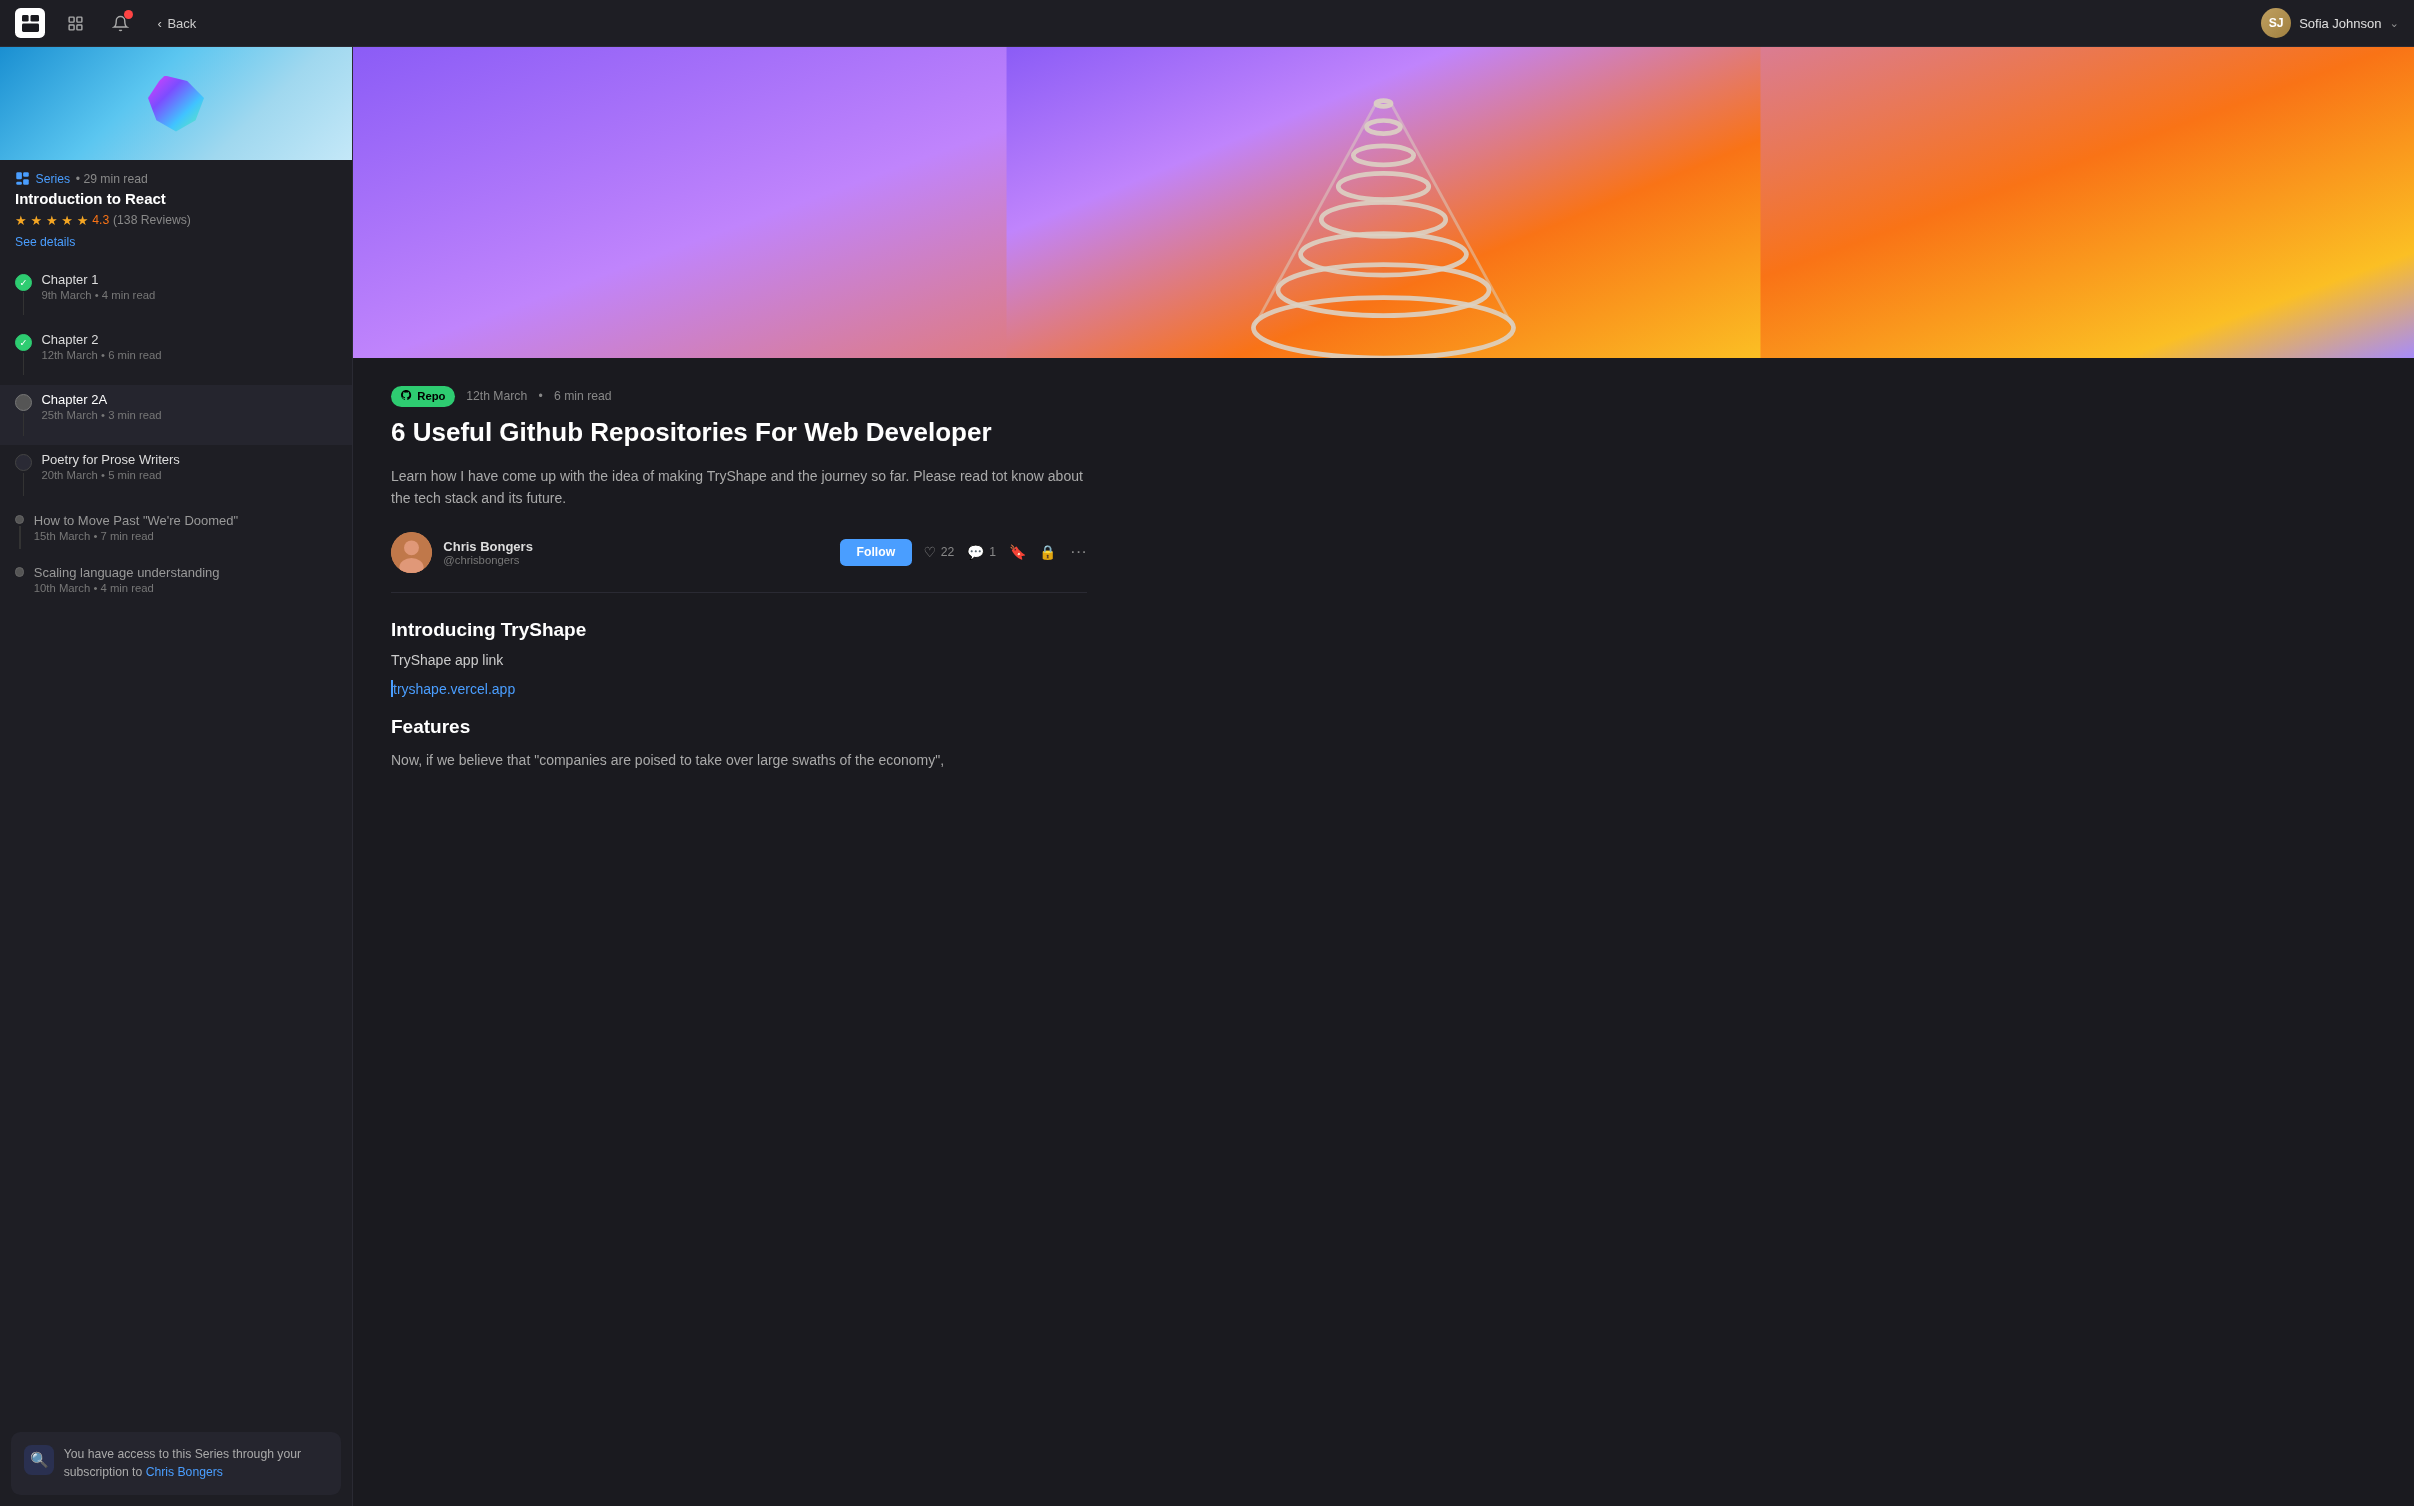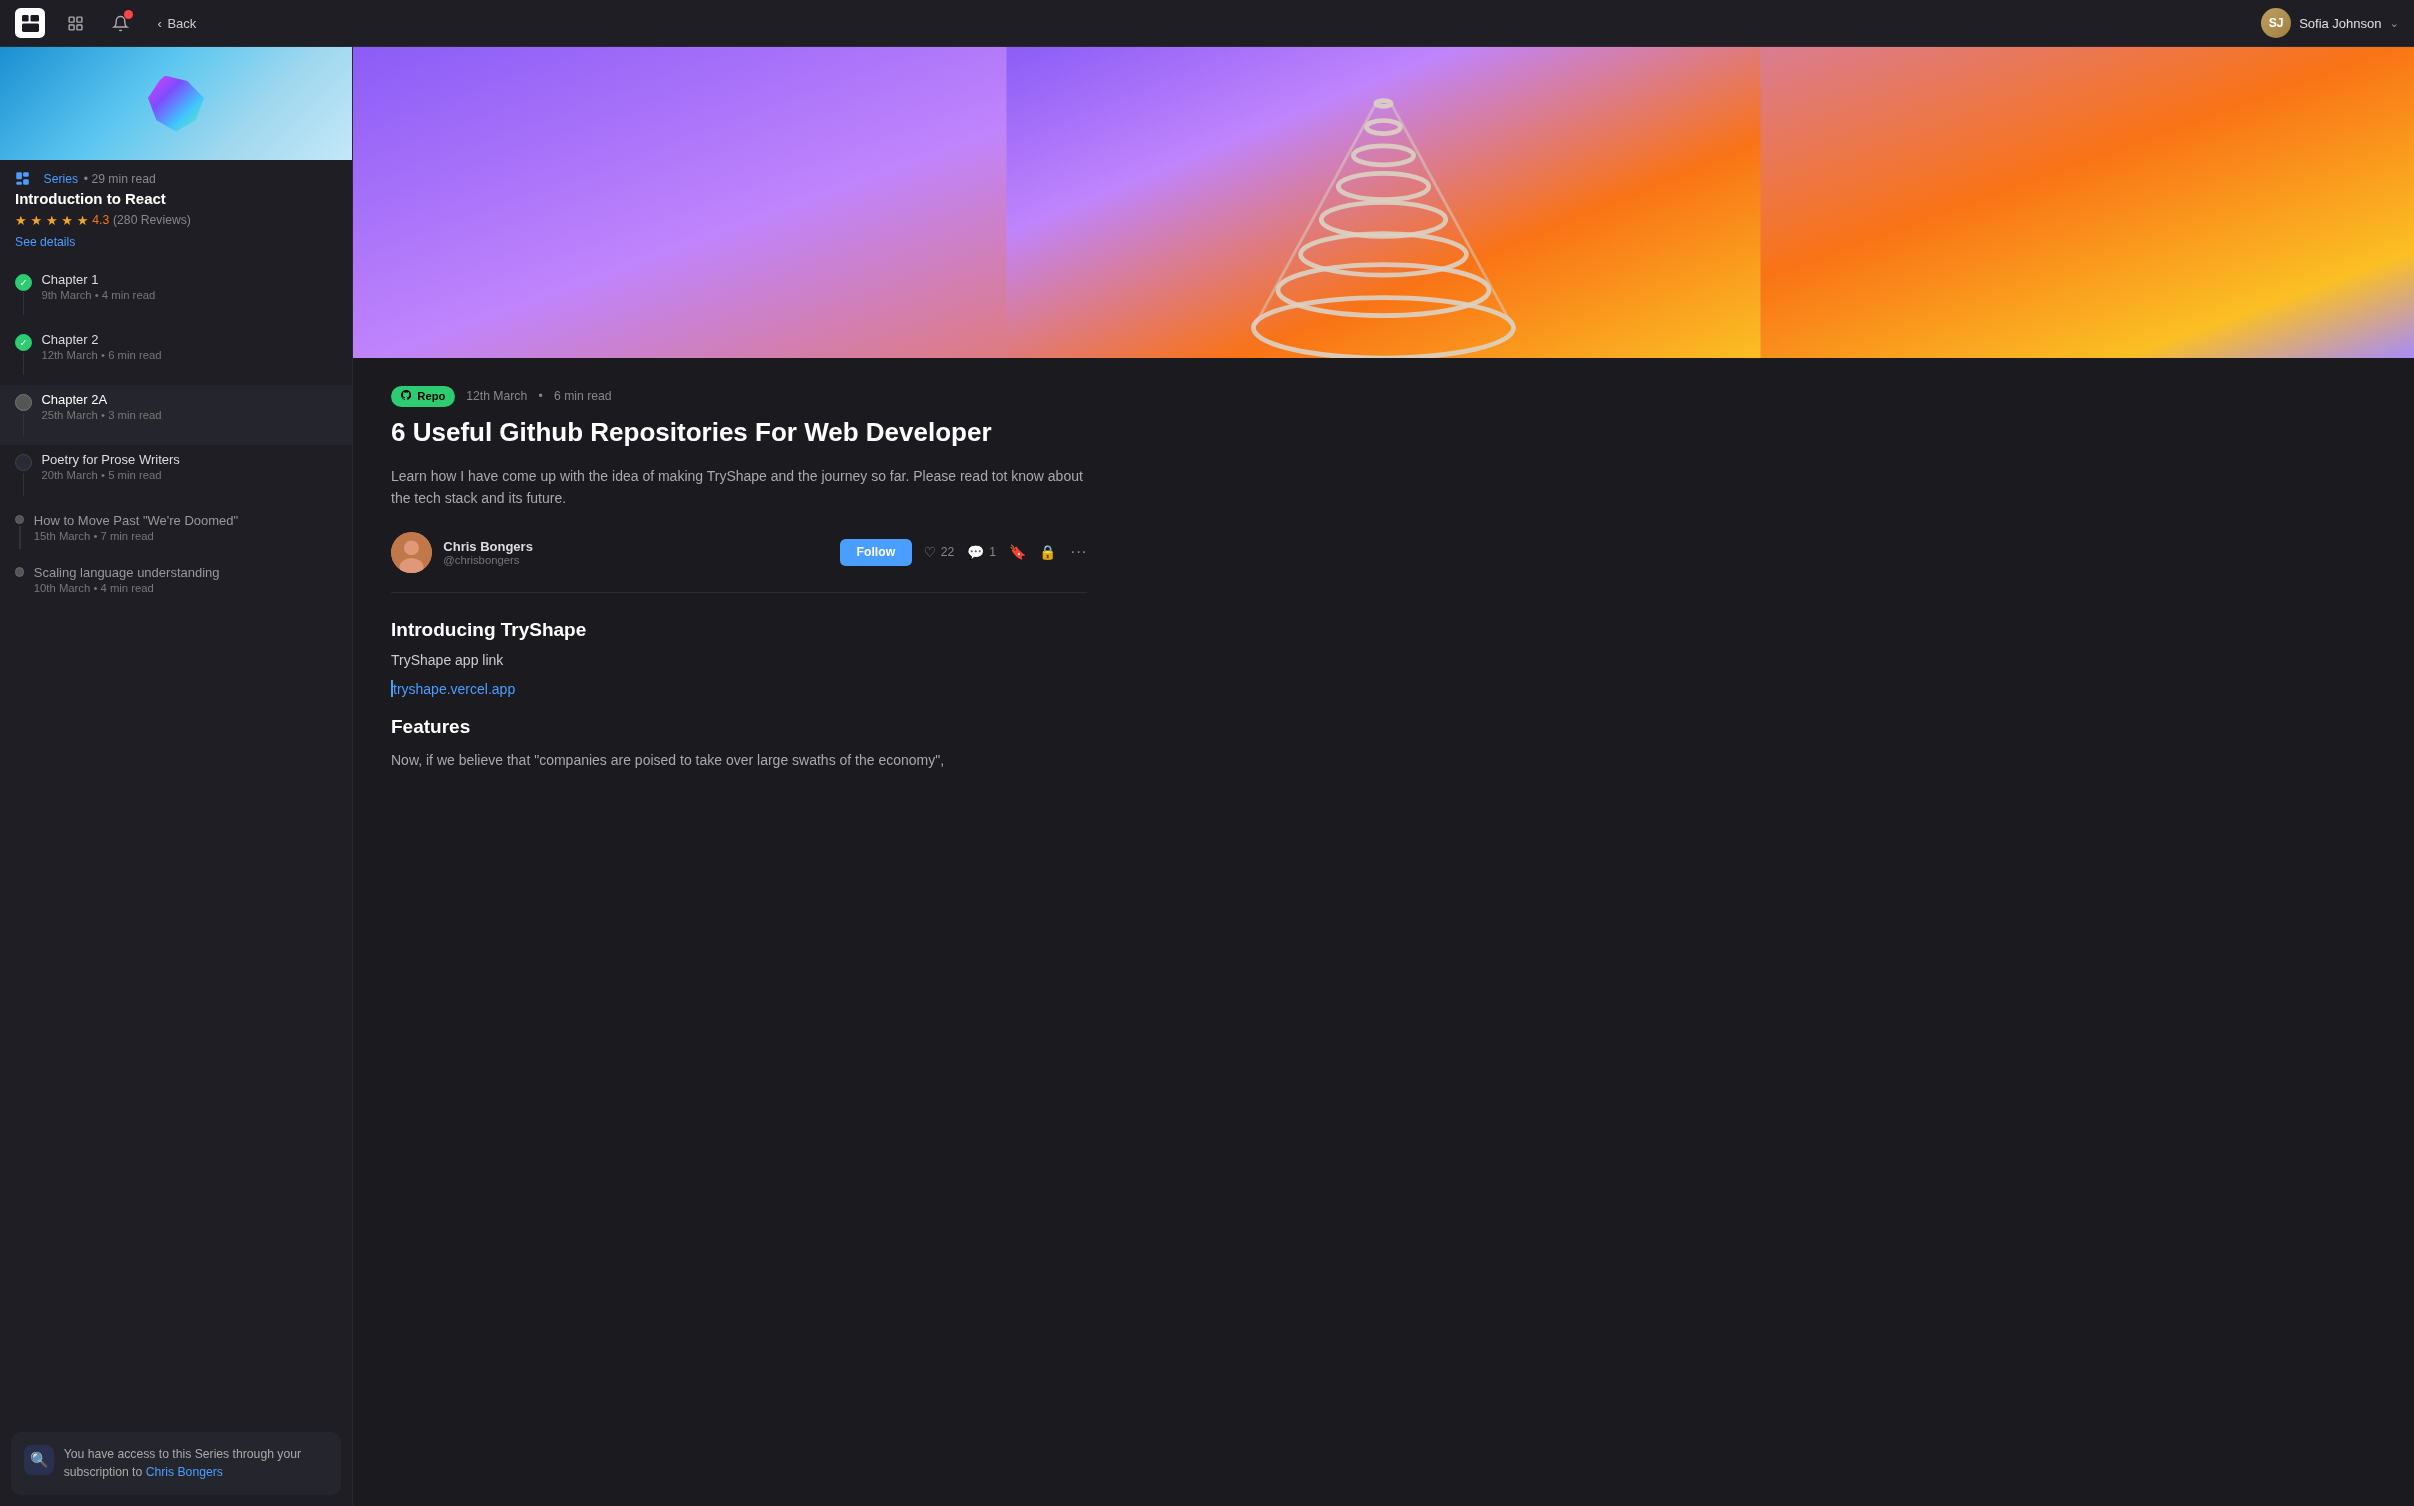--- a/index.html
+++ b/index.html
@@ -141,21 +141,20 @@
     .series-label {
       display: flex;
       align-items: center;
       gap: 5.6px;
       margin-bottom: 3.8px;
     }
     .series-text {
       color: #4a9eff;
       font-size: 12.2px;
       font-weight: 500;
-      margin-left: 8px;
     }
     .read-time-text {
       color: #888;
       font-size: 12.2px;
     }
     .series-title {
       color: #fff;
       font-size: 15px;
       font-weight: 600;
       margin-bottom: 5.6px;
@@ -496,21 +495,21 @@
         <span class="read-time-text">• <span>29 min read</span></span>
       </div>
       <div class="series-title">Introduction to React</div>
       <div class="stars">
         <span class="star">★</span>
         <span class="star">★</span>
         <span class="star">★</span>
         <span class="star">★</span>
         <span class="star-half">★</span>
         <span class="rating-text">4.3</span>
-        <span class="reviews-text">(280 Reviews)</span>
+        <span class="reviews-text">(138 Reviews)</span>
       </div>
       <span class="see-details">See details</span>
     </div>
 
     <div class="chapter-list">
 
       <div class="chapter-item">
         <div class="chapter-line">
           <div class="chapter-dot done">✓</div>
           <div class="chapter-connector"></div>

